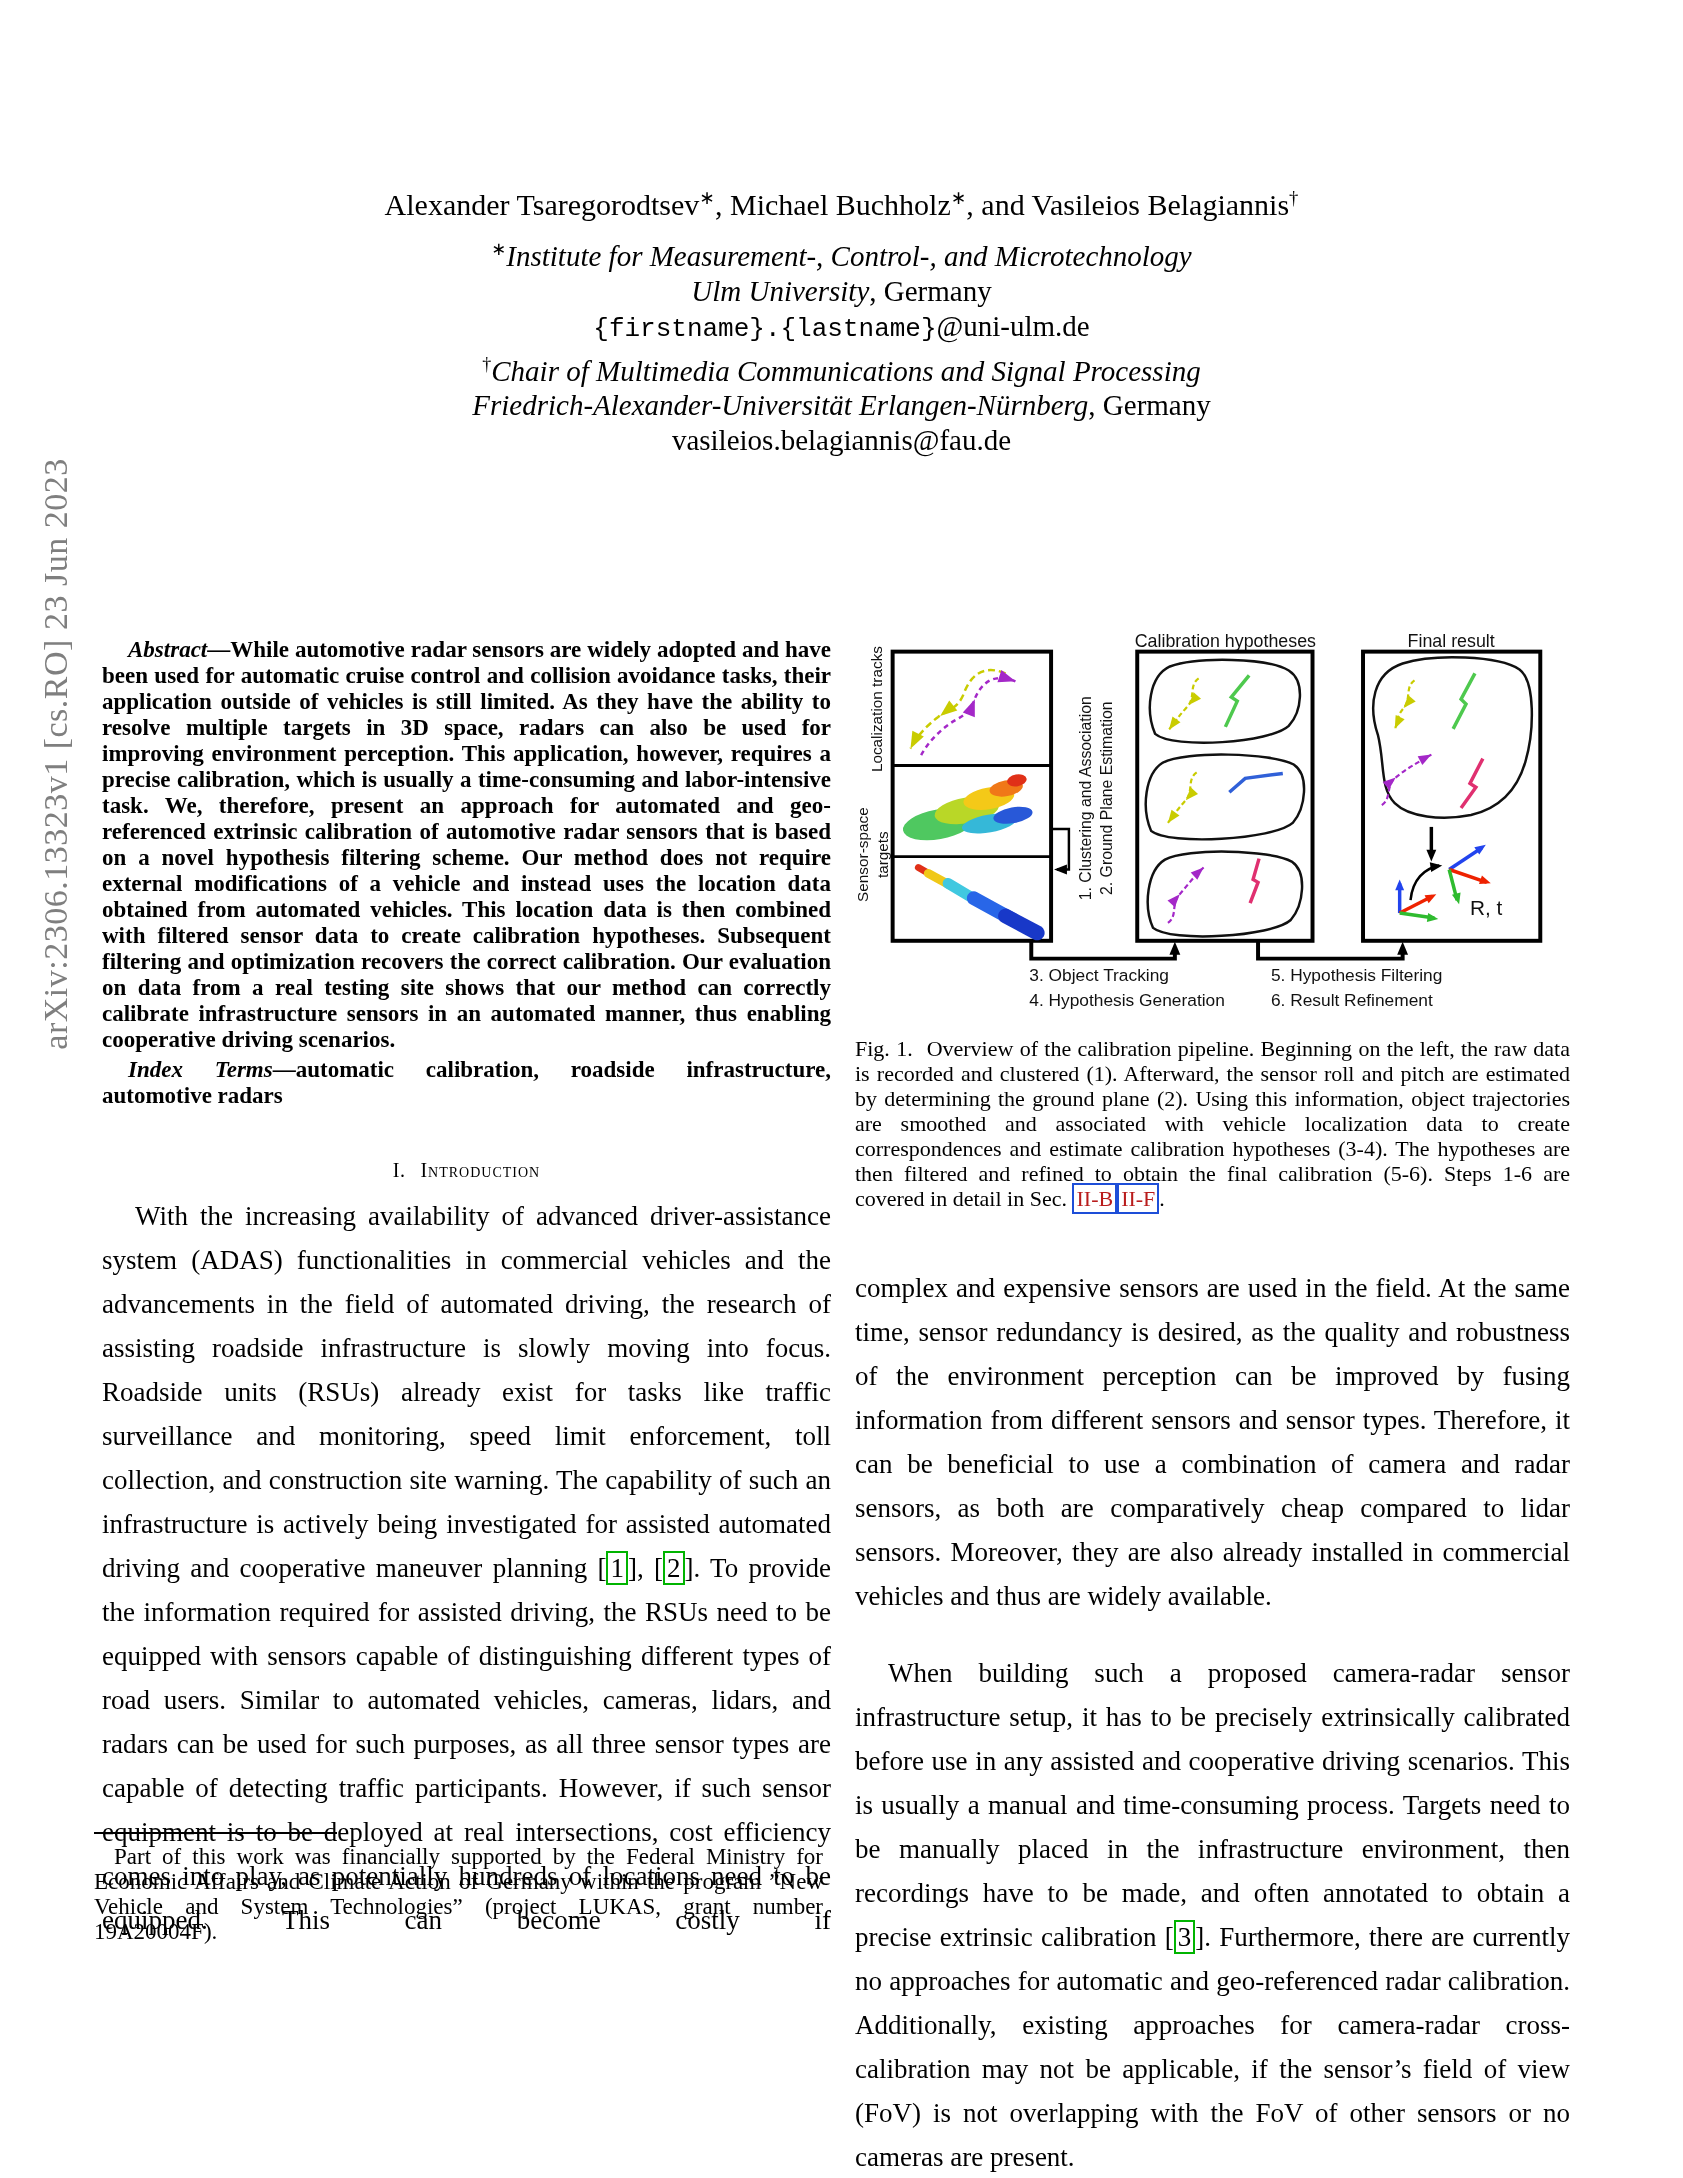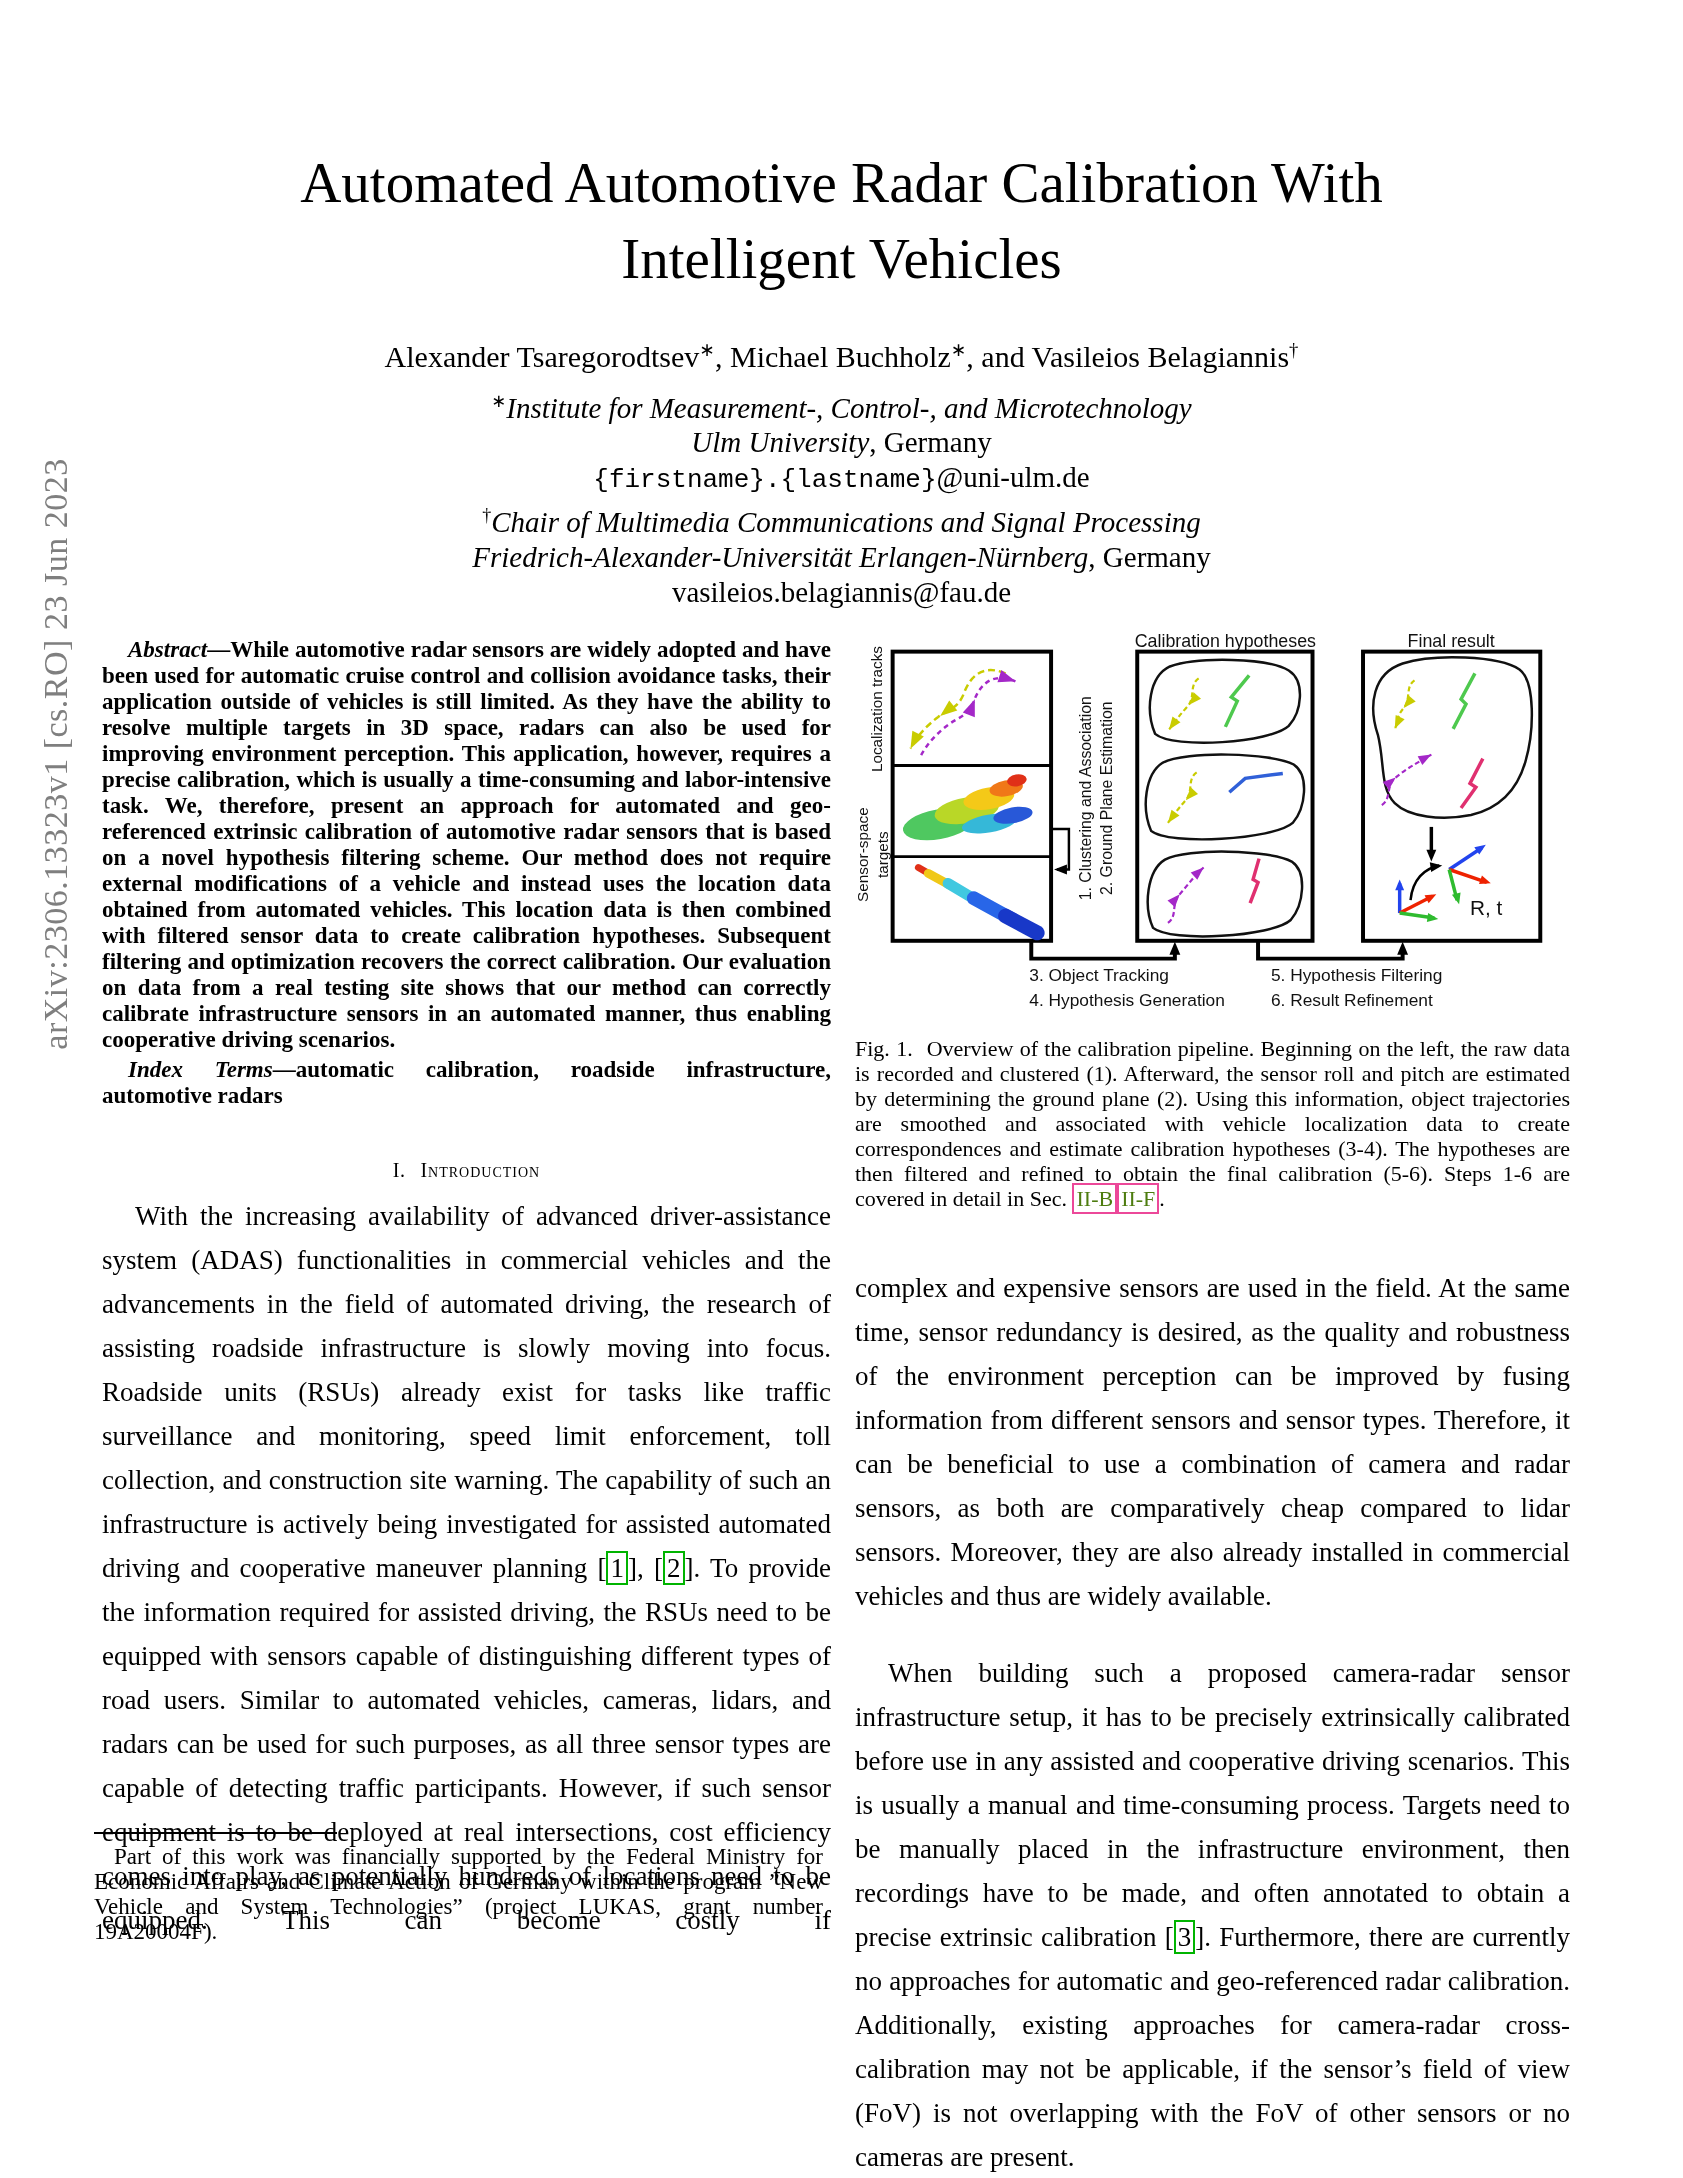--- a/index.html
+++ b/index.html
@@ -35,21 +35,21 @@
            text-align:center; letter-spacing:0.5px; }
   .sec-cap { font-variant:small-caps; margin-left:15px; letter-spacing:1px; }
 
   .body-p { margin:0; font-size:27px; line-height:44px; text-align:justify;
             text-indent:33px; }
   .no-indent { text-indent:0; }
   .cont-last { text-align-last:justify; }
   .mt { margin-top:33px; }
 
   .cite { border:2px solid #00b400; padding:0 2px; color:#000; text-decoration:none; }
-  .secref { border:2px solid #ec4899; padding:1px 2px; color:#4d7c0f; text-decoration:none; }
+  .secref { border:2px solid #1d4ed8; padding:1px 2px; color:#b91c1c; text-decoration:none; }
 
   .footnote { position:absolute; left:94px; top:1832px; width:729px; }
   .fn-rule { width:243px; border-top:2px solid #000; margin-bottom:10px; }
   .fn-text { margin:0; font-size:23px; line-height:25px; text-align:justify;
              text-indent:20px; }
 
   figure { margin:0; }
   .fig-caption { margin-top:10px; font-size:22px; line-height:25px; text-align:justify; }
   .cap-label { margin-right:14px; }
   .rc-body { margin-top:55px; }
@@ -63,21 +63,20 @@
   .ft21 { font-size:21px; }
 </style>
 </head>
 <body>
 
 <div class="page">
 
   <div class="arxiv">arXiv:2306.13323v1  [cs.RO]  23 Jun 2023</div>
 
   <header class="hdr">
-    <h1 class="title"><span>Automated Automotive Radar Calibration With</span><br><span>Intelligent Vehicles</span></h1>
     <div class="authors"><span>Alexander Tsaregorodtsev</span><sup>∗</sup><span>, </span><span>Michael Buchholz</span><sup>∗</sup><span>, and </span><span>Vasileios Belagiannis</span><sup>†</sup></div>
     <div class="affil">
       <div><sup class="rm">∗</sup><span class="it">Institute for Measurement-, Control-, and Microtechnology</span></div>
       <div><span class="it">Ulm University</span><span class="rm">, Germany</span></div>
       <div><span class="mono">{firstname}.{lastname}</span><span class="rm">@uni-ulm.de</span></div>
       <div><sup class="rm">†</sup><span class="it">Chair of Multimedia Communications and Signal Processing</span></div>
       <div><span class="it">Friedrich-Alexander-Universität Erlangen-Nürnberg</span><span class="rm">, Germany</span></div>
       <div><span class="rm">vasileios.belagiannis@fau.de</span></div>
     </div>
   </header>

